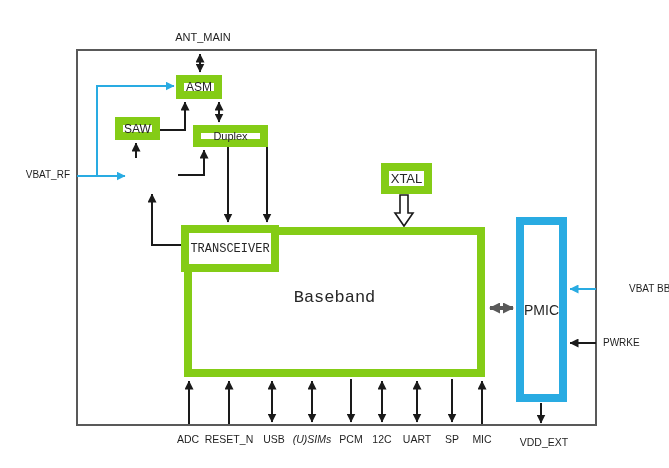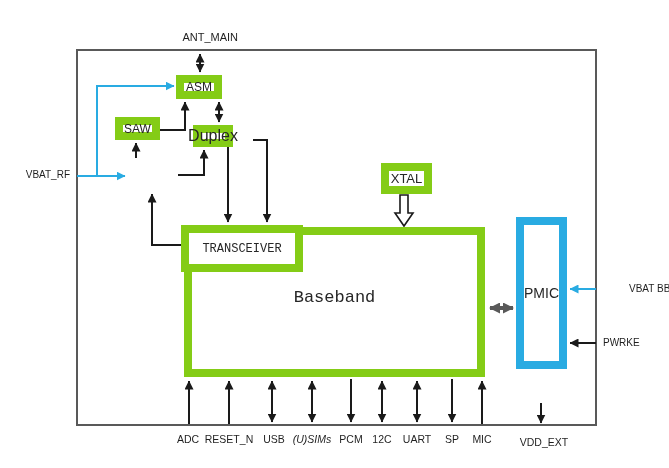--- a/index.html
+++ b/index.html
@@ -22,46 +22,46 @@
   svg.connectors { position: absolute; left: 0; top: 0; width: 669px; height: 468px; }
 
   
   .block {
     position: absolute; background: #ffffff; border: 8px solid #84cc16;
     display: flex; align-items: center; justify-content: center;
     font-family: "Liberation Sans", sans-serif; color: #262626;
   }
   .block-asm     { left: 176px; top: 75px;  width: 46px;  height: 24px; font-size: 12px; z-index: 4; }
   .block-saw     { left: 115px; top: 117px; width: 45px;  height: 23px; font-size: 12px; z-index: 4; }
-  .block-duplex  { left: 193px; top: 125px; width: 40px;  height: 22px; font-size: 16px; z-index: 4; }
+  .block-duplex  { left: 193px; top: 125px; width: 75px;  height: 22px; font-size: 11px; z-index: 4; }
   .block-pa      { left: 127px; top: 159px; width: 51px;  height: 33px; font-size: 14px; z-index: 4; }
   .block-xtal    { left: 381px; top: 163px; width: 51px;  height: 31px; font-size: 13px; z-index: 4; }
 
   .block-transceiver {
-    left: 181px; top: 225px; width: 122px; height: 47px; z-index: 3;
+    left: 181px; top: 225px; width: 98px; height: 47px; z-index: 3;
     font-family: "Liberation Mono", monospace; font-size: 12px; font-weight: 400;
     letter-spacing: 0px;
   }
   .block-baseband {
     left: 184px; top: 227px; width: 301px; height: 150px; z-index: 2;
     align-items: flex-start; justify-content: center;
   }
   .baseband-text {
     margin-top: 49px; text-align: center;
     font-family: "Liberation Mono", monospace; font-size: 17px; line-height: 27px;
     color: #262626;
   }
   .block-pmic {
-    left: 516px; top: 217px; width: 51px; height: 152px;
+    left: 516px; top: 217px; width: 51px; height: 185px;
     border-color: #29ABE2; font-size: 14px; z-index: 4;
   }
 
   
   .lbl { position: absolute; font-size: 10.5px; color: #1f1f1f; white-space: nowrap; }
-  .lbl-ant-main { left: 168px; top: 31px;  width: 70px; text-align: right; font-size: 11px; }
+  .lbl-ant-main { left: 168px; top: 31px;  width: 70px; text-align: center; font-size: 11px; }
   .lbl-vbat-rf  { left: 22px;  top: 169px; width: 48px; text-align: right;  font-size: 10px; }
   .lbl-vbat-bb  { left: 601px; top: 283px; font-size: 10px; margin-left: 28px; }
   .lbl-pwrke    { left: 603px; top: 337px; font-size: 10px; }
   .lbl-vdd-ext  { left: 513px; top: 436px; width: 62px; text-align: center; font-size: 10.5px; }
 
   .pin-label { position: absolute; top: 433px; width: 64px; text-align: center; font-size: 10.5px; color: #1f1f1f; }
   .pin-adc     { left: 156px; }
   .pin-reset-n { left: 197px; }
   .pin-usb     { left: 242px; }
   .pin-usims   { left: 280px; font-style: italic; }

